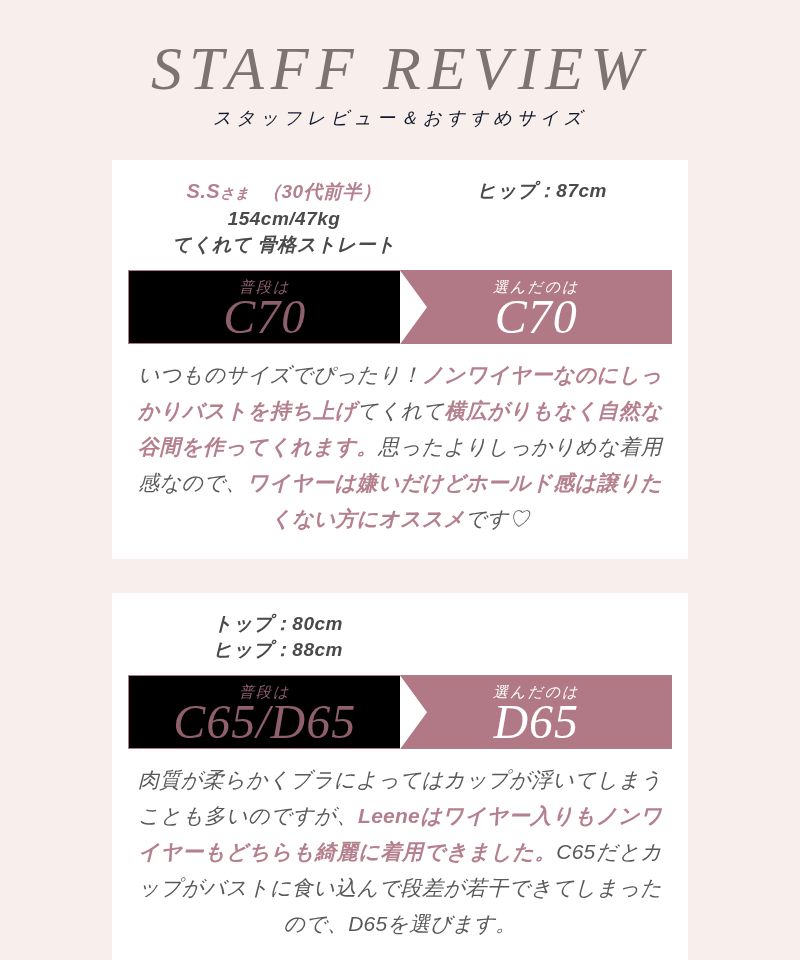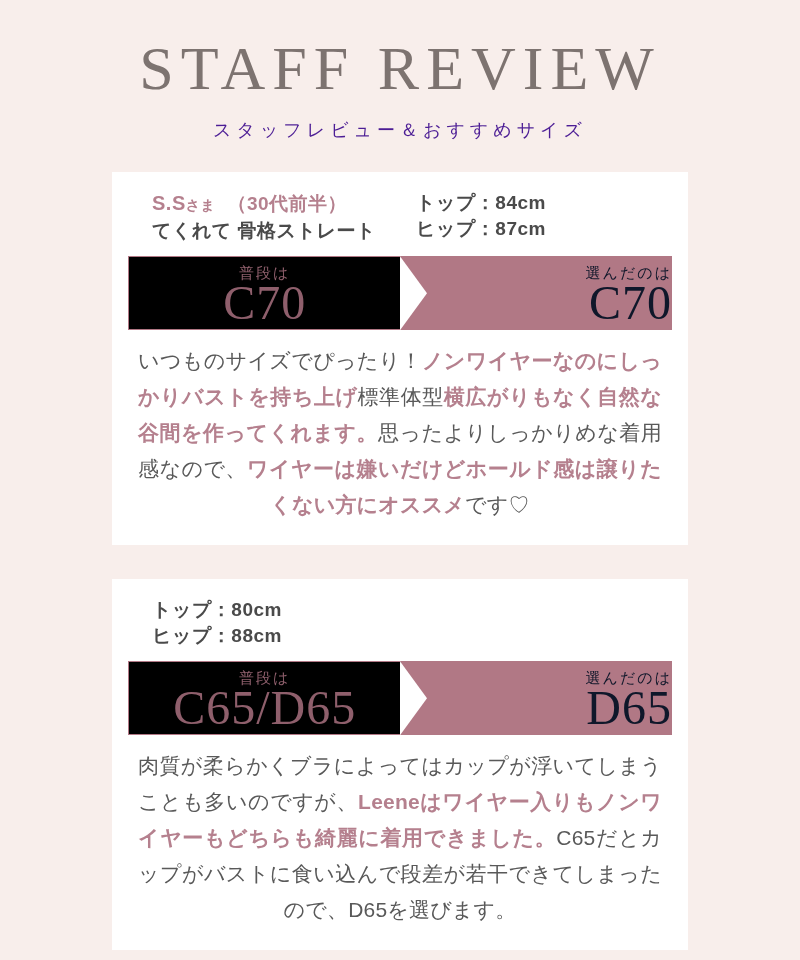--- a/index.html
+++ b/index.html
@@ -5,21 +5,21 @@
   :root {
     --bg: #f8eeeb;
     --card: #ffffff;
     --accent: #b17885;
     --accent-dark: #8f5f6c;
     --highlight: #b5808e;
     --text-dark: #4a4a4a;
     --text-body: #595959;
     --title-gray: #7d7370;
   }
-  * { margin: 0; padding: 0; box-sizing: border-box; }
+  * { margin: 0; padding: 0; box-sizing: border-box; font-style: italic; }
   html, body { width: 800px; }
   body {
     font-family: "Liberation Sans", sans-serif;
     background: var(--bg);
   }
   .page {
     width: 800px;
     height: 960px;
     background: var(--bg);
     overflow: hidden;
@@ -28,42 +28,43 @@
   .page-title {
     font-family: "Liberation Serif", serif;
     font-weight: 400;
     font-size: 62px;
     letter-spacing: 7px;
     color: var(--title-gray);
     text-align: center;
     line-height: 1.1;
   }
   .page-subtitle {
-    margin-top: 16px;
+    margin-top: 4px;
     font-size: 18px;
     letter-spacing: 5px;
-    color: #4c1d95;
+    color: #0f172a;
     text-align: center;
   }
   .review-card {
     width: 576px;
     margin: 0 auto;
     background: var(--card);
   }
   .card-1 { margin-top: 30px; }
   .card-2 { margin-top: 34px; }
 
   .profile {
     display: flex;
     padding: 18px 20px 0 40px;
     color: var(--text-dark);
     font-weight: bold;
     font-size: 19px;
     line-height: 26px;
     letter-spacing: 0.5px;
+    text-align: center;
   }
   .profile-left { flex: 1; }
   .profile-right { width: 252px; }
   .name-line { color: var(--highlight); }
   .reviewer-name { font-size: 20px; }
   .reviewer-honorific { font-size: 14px; }
   .reviewer-age { margin-left: 12px; font-size: 19px; }
 
   .size-bar {
     position: relative;
@@ -80,23 +81,23 @@
     flex-direction: column;
     align-items: center;
     justify-content: center;
     color: var(--accent-dark);
   }
   .size-right {
     flex: 1;
     background: var(--accent);
     display: flex;
     flex-direction: column;
-    align-items: flex-end;
+    align-items: center;
     justify-content: center;
-    color: #0f172a;
+    color: #ffffff;
   }
   .bar-arrow {
     position: absolute;
     left: 50%;
     top: 0;
     width: 27px;
     height: 100%;
     background: #ffffff;
     clip-path: polygon(0 0, 100% 50%, 0 100%);
     z-index: 2;
@@ -135,39 +136,39 @@
 
   <div class="page-title">STAFF REVIEW</div>
   <div class="page-subtitle">スタッフレビュー＆おすすめサイズ</div>
 
   <div class="review-card card-1">
     <div class="profile">
       <div class="profile-left">
         <div class="name-line">
           <span class="reviewer-name">S.S</span><span class="reviewer-honorific">さま</span><span class="reviewer-age">（30代前半）</span>
         </div>
+        <div>154cm/47kg</div>
         <div>てくれて 骨格ストレート</div>
       </div>
       <div class="profile-right">
-        <div>トップ：84cm</div>
         <div>ヒップ：87cm</div>
       </div>
     </div>
     <div class="size-bar">
       <div class="size-left">
         <div class="bar-label">普段は</div>
         <div class="bar-size">C70</div>
       </div>
       <div class="bar-arrow"></div>
       <div class="size-right">
         <div class="bar-label">選んだのは</div>
         <div class="bar-size">C70</div>
       </div>
     </div>
-    <div class="review-text"><span>いつものサイズでぴったり！</span><span class="hl">ノンワイヤーなのにしっかりバストを持ち上げ</span><span>標準体型</span><span class="hl">横広がりもなく自然な谷間を作ってくれます。</span><span>思ったよりしっかりめな着用感なので、</span><span class="hl">ワイヤーは嫌いだけどホールド感は譲りたくない方にオススメ</span><span>です♡</span></div>
+    <div class="review-text"><span>いつものサイズでぴったり！</span><span class="hl">ノンワイヤーなのにしっかりバストを持ち上げ</span><span>てくれて</span><span class="hl">横広がりもなく自然な谷間を作ってくれます。</span><span>思ったよりしっかりめな着用感なので、</span><span class="hl">ワイヤーは嫌いだけどホールド感は譲りたくない方にオススメ</span><span>です♡</span></div>
   </div>
 
   <div class="review-card card-2">
     <div class="profile">
       <div class="profile-right">
         <div>トップ：80cm</div>
         <div>ヒップ：88cm</div>
       </div>
     </div>
     <div class="size-bar">

